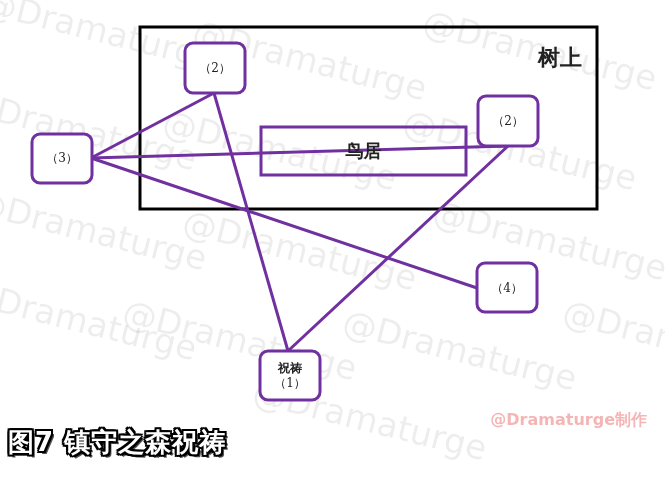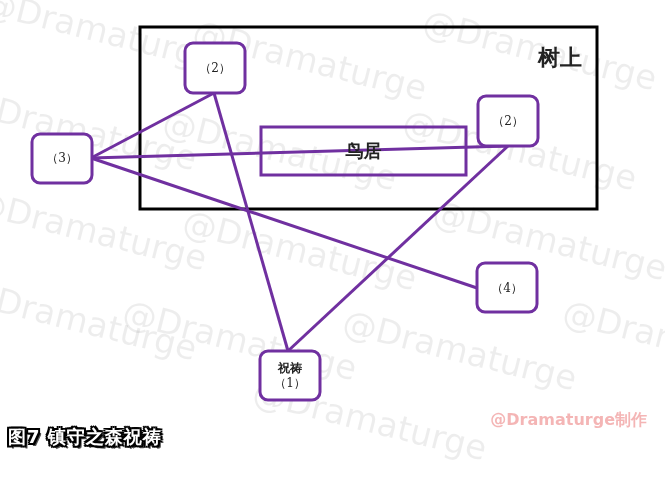--- a/index.html
+++ b/index.html
@@ -1,20 +1,20 @@
 <!DOCTYPE html>
 <html><head>
 <meta charset="utf-8">
 <style>
   html, body { margin:0; padding:0; }
   body { width:665px; height:479px; position:relative; overflow:hidden; background:#ffffff; font-family:"DejaVu Serif", serif; }
   .wm { position:absolute; font-family:"DejaVu Sans", sans-serif; font-size:34px; color:rgba(0,0,0,0.07); transform:rotate(14deg); white-space:nowrap; pointer-events:none; }
   #diagram { position:absolute; left:0; top:0; }
   .label { position:absolute; text-align:center; color:#222; font-size:12px; line-height:14px; }
-  .title { position:absolute; left:8px; top:425px; font-family:"DejaVu Sans", sans-serif; font-weight:bold; font-size:18px; color:#fff; letter-spacing:1px;
+  .title { position:absolute; left:8px; top:425px; font-family:"DejaVu Sans", sans-serif; font-weight:bold; font-size:26px; color:#fff; letter-spacing:1px;
     text-shadow: -2px -2px 0 #000, 2px -2px 0 #000, -2px 2px 0 #000, 2px 2px 0 #000, 0 2px 0 #000, 0 -2px 0 #000, 2px 0 0 #000, -2px 0 0 #000, 3px 3px 0 #555; }
   .credit { position:absolute; right:18px; top:408px; font-family:"DejaVu Sans", sans-serif; font-weight:bold; font-size:16px; line-height:24px; color:rgba(235,120,120,0.55); }
 </style>
 </head>
 <body>
 
 <div>
   <div class="wm" style="left:-20px;top:10px">@Dramaturge</div>
   <div class="wm" style="left:190px;top:40px">@Dramaturge</div>
   <div class="wm" style="left:420px;top:30px">@Dramaturge</div>

